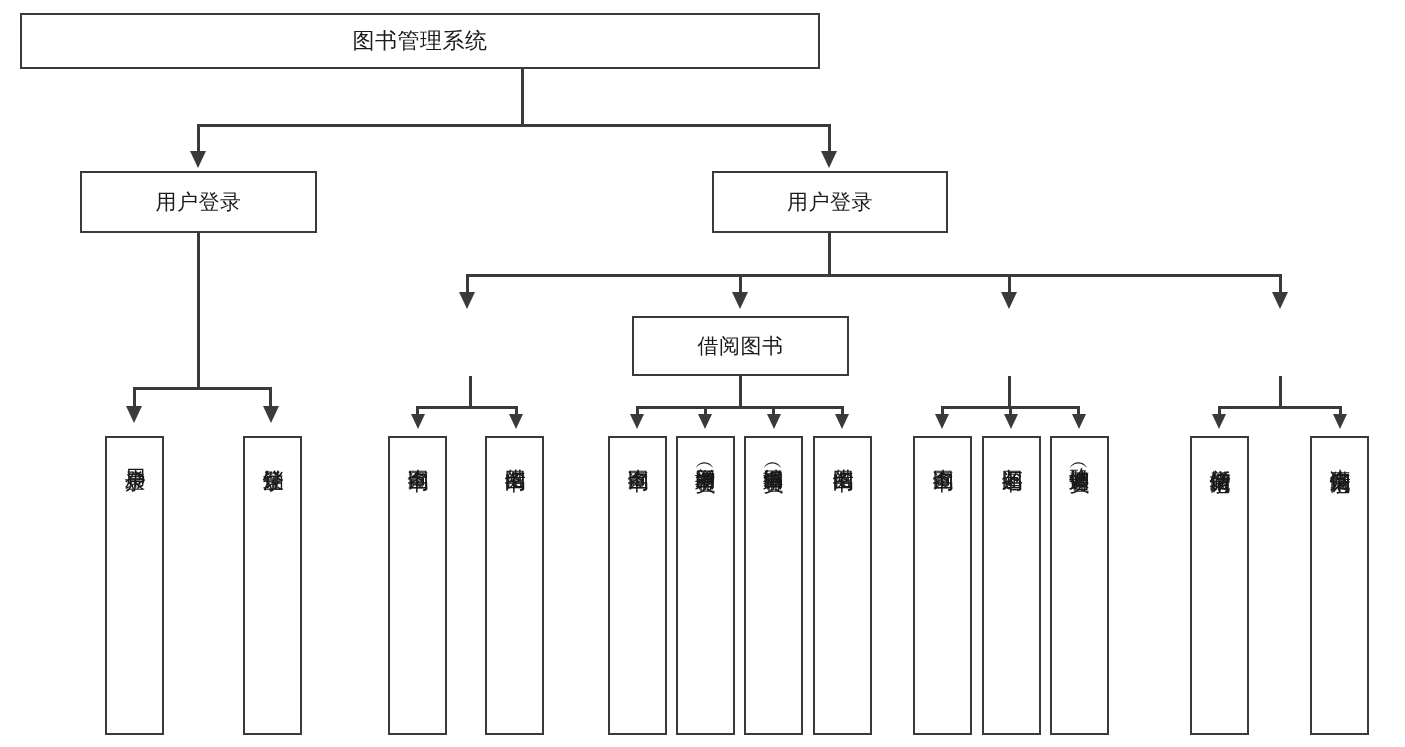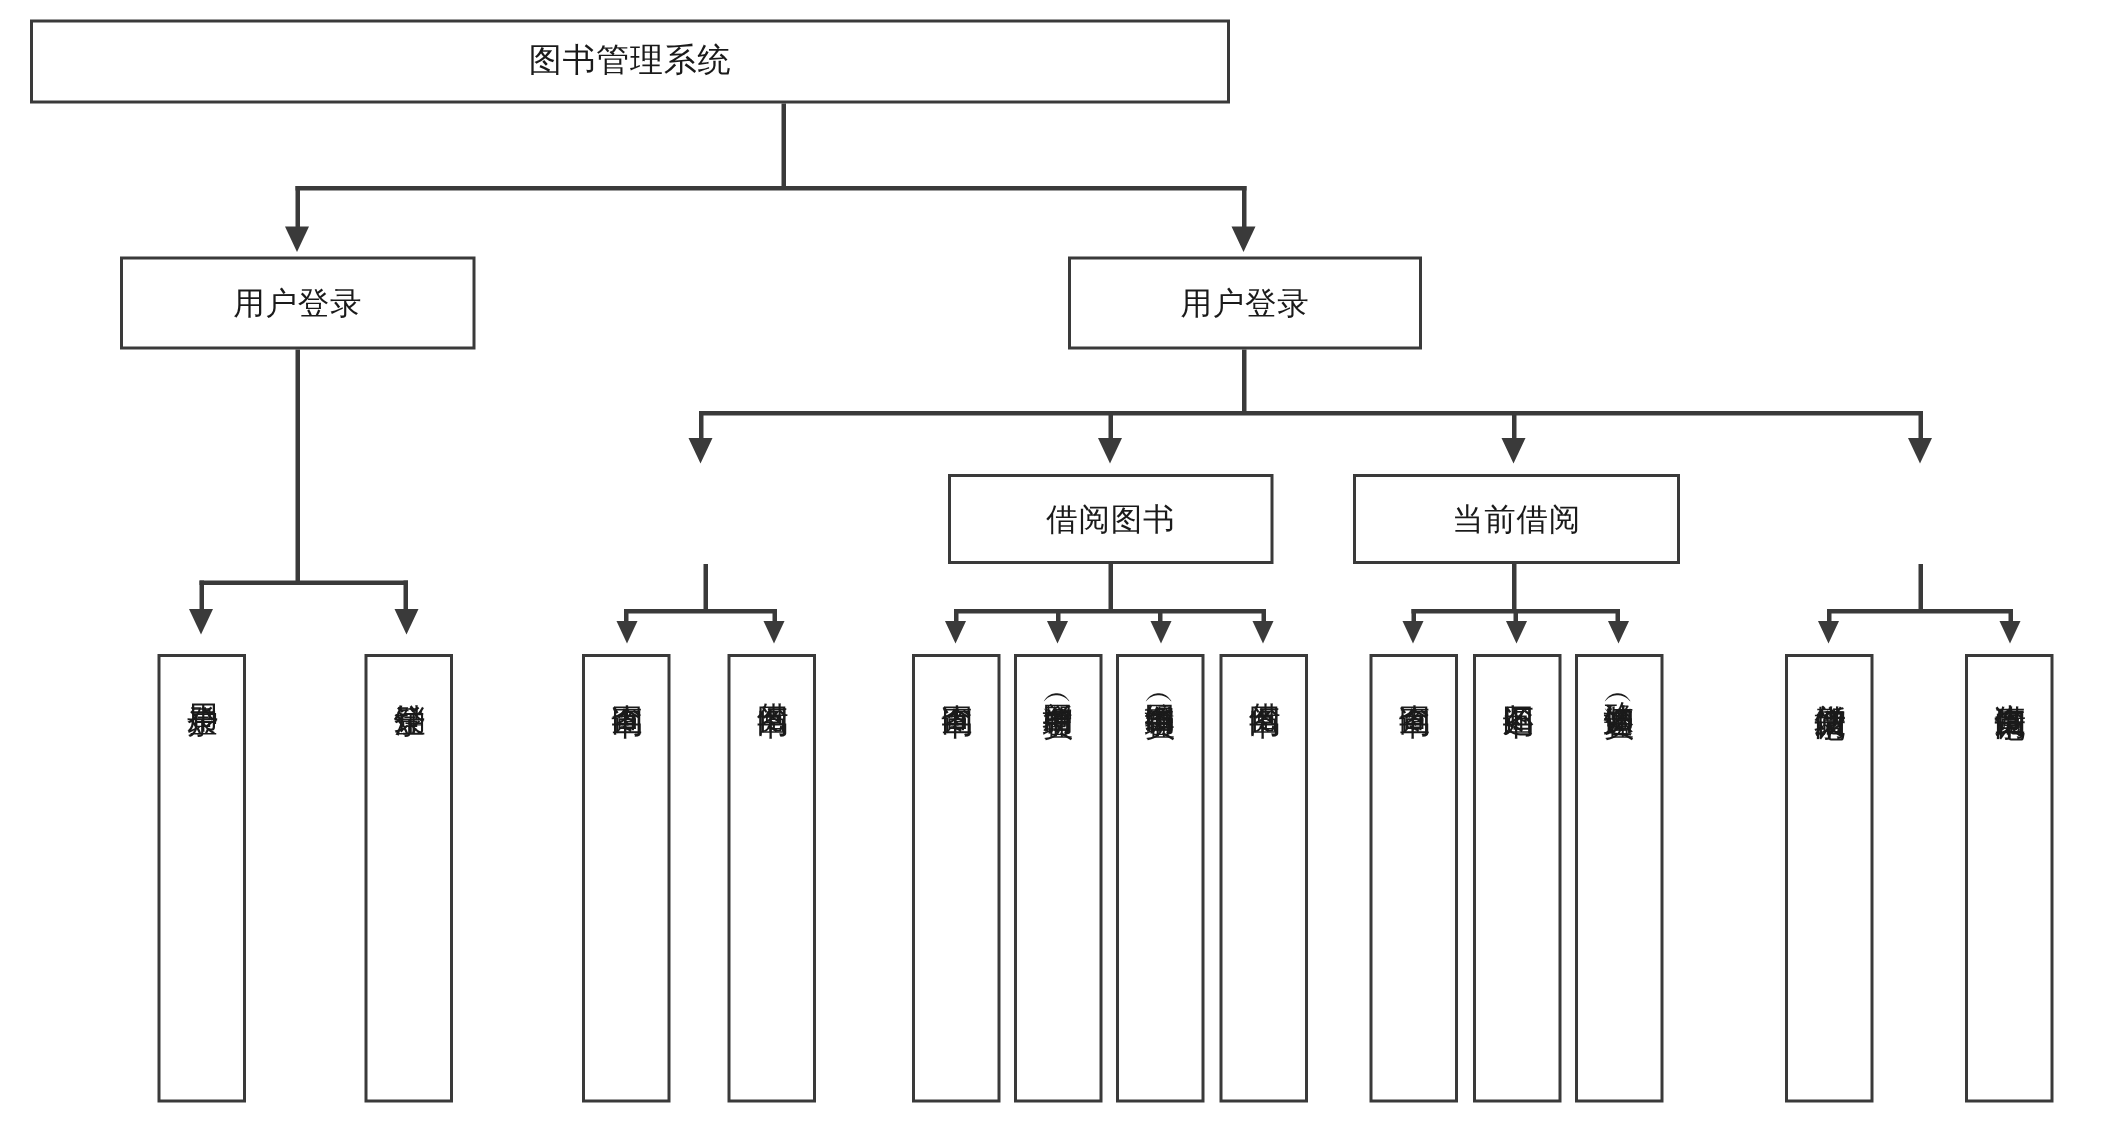--- a/index.html
+++ b/index.html
@@ -100,23 +100,20 @@
 
   <div class="node horiz" style="left:712px; top:171px; width:236px; height:62px;">
     <span class="node-label">用户登录</span>
   </div>
 
 
   <div class="node horiz" style="left:632px; top:316px; width:217px; height:60px;">
     <span class="node-label">借阅图书</span>
   </div>
 
-  <div class="node horiz" style="left:902px; top:316px; width:218px; height:60px;">
-    <span class="node-label">当前借阅</span>
-  </div>
 
 
   <div class="node vert" style="left:105px; top:436px; width:59px; height:299px;">
     <span class="node-label">用户登录</span>
   </div>
   <div class="node vert" style="left:243px; top:436px; width:59px; height:299px;">
     <span class="node-label">注销登录</span>
   </div>
 
   <div class="node vert" style="left:388px; top:436px; width:59px; height:299px;">

